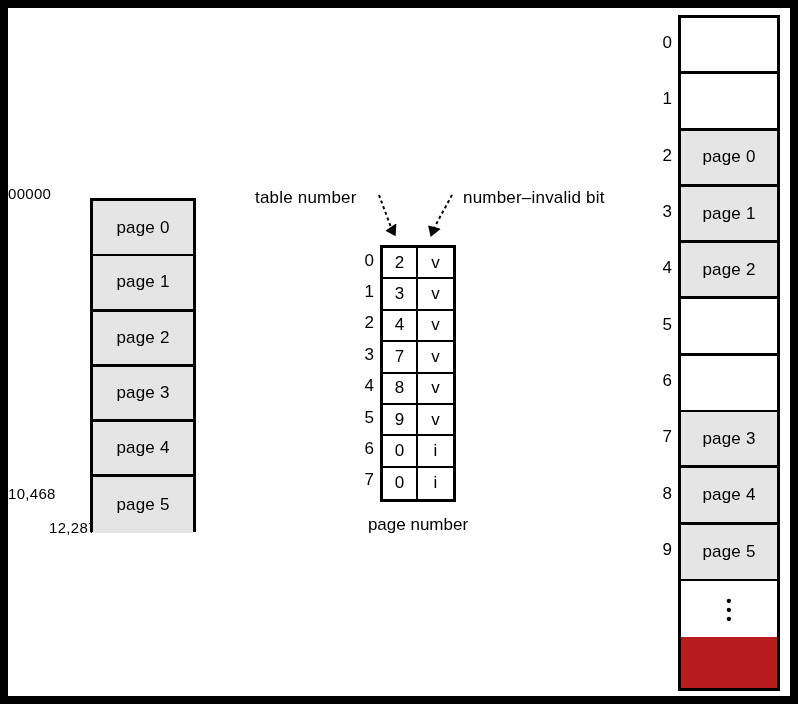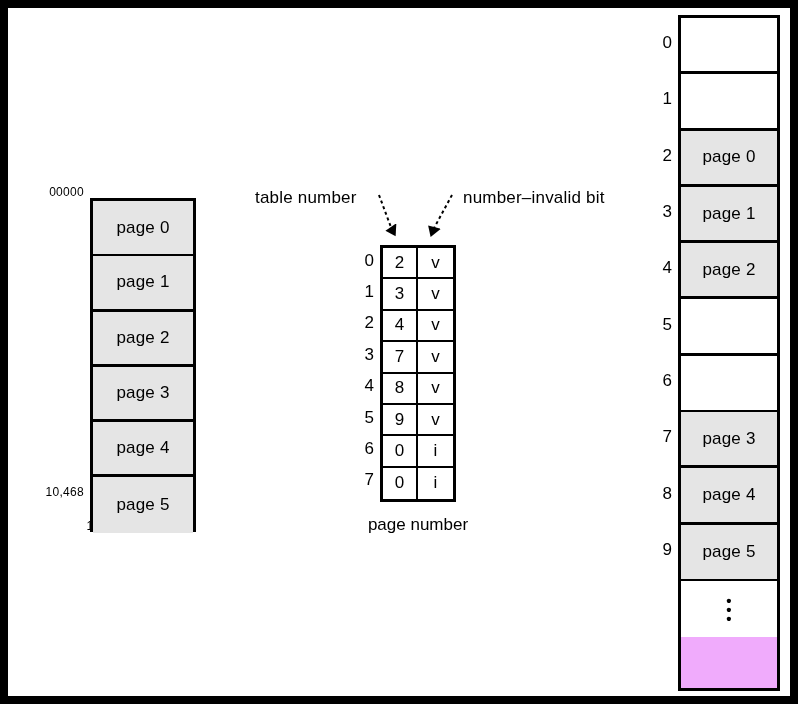--- a/index.html
+++ b/index.html
@@ -29,21 +29,21 @@
     width: 782px;
     height: 688px;
     background: #ffffff;
   }
 
   
   .memtable {
     position: absolute;
     box-sizing: border-box;
     border: 3px solid #000000;
-    background: #f0abfc;
+    background: #b91c1c;
   }
   .cell {
     box-sizing: border-box;
     background: #ffffff;
     border-bottom: 3px solid #000000;
     display: flex;
     align-items: center;
     justify-content: center;
     color: #000000;
     font-size: 17px;
@@ -57,23 +57,23 @@
   #logical-memory {
     left: 82px;
     top: 190px;
     width: 106px;
     height: 334px;
   }
   #logical-memory .cell { height: 55.3px; }
 
   .addr-label {
     position: absolute;
-    font-size: 12px;
-    color: #000000;
-    text-align: right;
+    font-size: 15px;
+    color: #000000;
+    text-align: left;
     white-space: nowrap;
     letter-spacing: 0.3px;
   }
   #addr-top    { left: 0px; top: 177px; width: 76px; }
   #addr-10468  { left: 0px; top: 477px; width: 76px; }
   #addr-12287  { left: 0px; top: 511px; width: 76px; margin-left: 41px; }
 
   
   #page-table {
     left: 372px;

